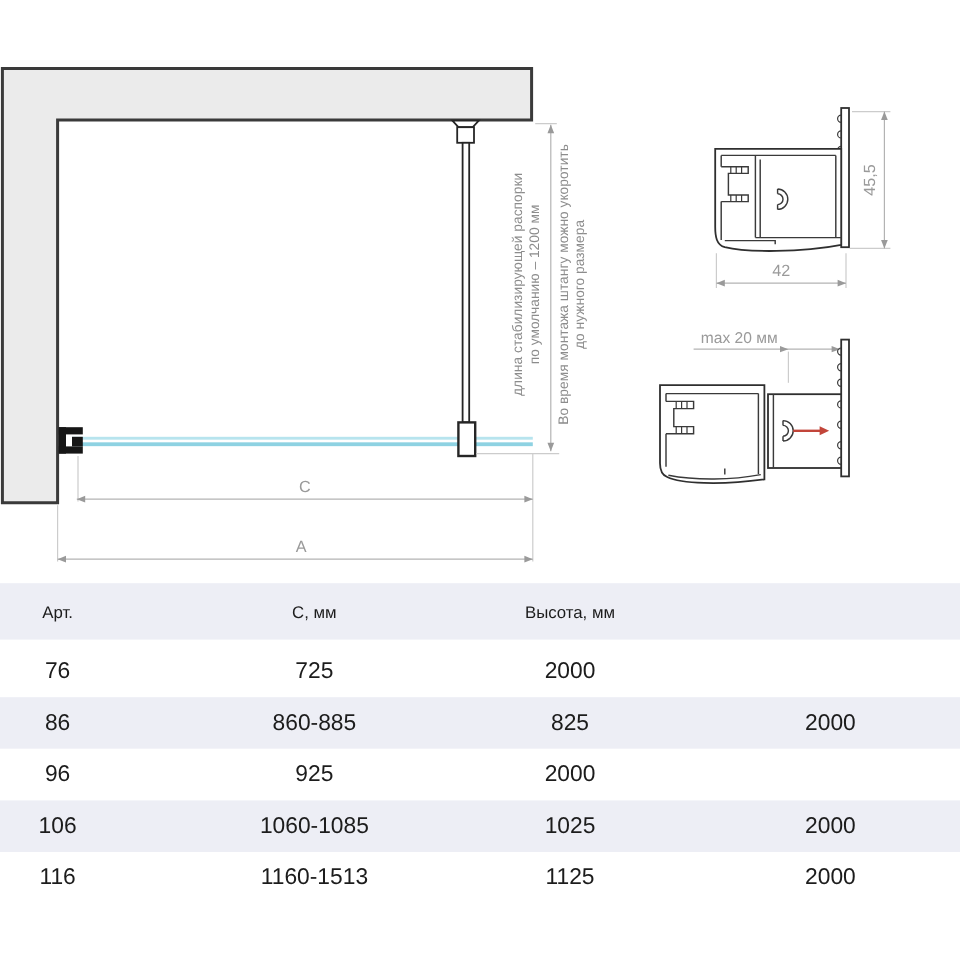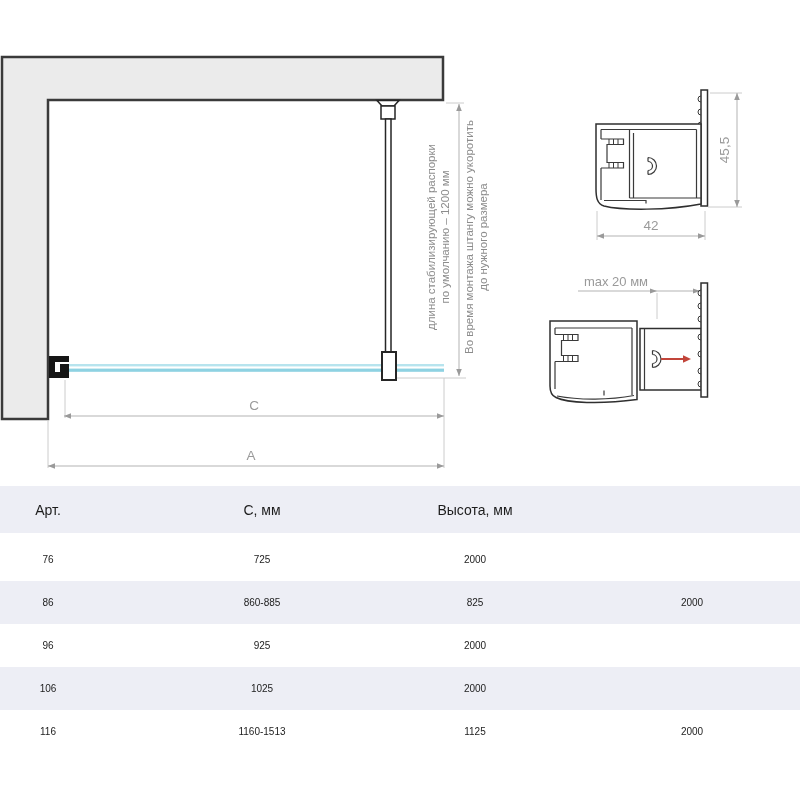--- a/index.html
+++ b/index.html
@@ -11,21 +11,21 @@
   .dim-line{stroke:#b3b3b3;stroke-width:1;fill:none;}
   .ext-line{stroke:#cccccc;stroke-width:1;fill:none;}
   .dim-arrow{fill:#9a9a9a;stroke:none;}
   .outline{stroke:#2f2f2f;stroke-width:1.5;fill:#ffffff;}
   .inner{stroke:#3a3a3a;stroke-width:1.2;fill:none;}
   .teeth{stroke:#3a3a3a;stroke-width:1;fill:none;}
   .black{fill:#161616;stroke:none;}
 
   .spec-table{position:absolute;left:0;top:486px;width:800px;color:#1c1c1c;}
   .trow{display:grid;grid-template-columns:96px 332px 94px 1fr;align-items:center;}
-  .trow > div{text-align:center;font-size:10px;}
+  .trow > div{text-align:center;font-size:19px;}
   .trow > div:nth-child(4){padding-left:62px;}
   .thead{height:47px;background:#edeef5;margin-bottom:5px;}
   .thead > div{font-size:14px;}
   .tbody .trow{height:43px;background:#ffffff;}
   .tbody .trow:nth-child(even){background:#edeef5;}
 </style>
 </head>
 <body>
 
 <div class="stage">
@@ -151,20 +151,21 @@
       <div>825</div>
       <div>2000</div>
     </div>
     <div class="trow">
       <div>96</div>
       <div>925</div>
       <div>2000</div>
     </div>
     <div class="trow">
       <div>106</div>
+      <div>1060-1085</div>
       <div>1025</div>
       <div>2000</div>
     </div>
     <div class="trow">
       <div>116</div>
       <div>1160-1513</div>
       <div>1125</div>
       <div>2000</div>
     </div>
   </div>

